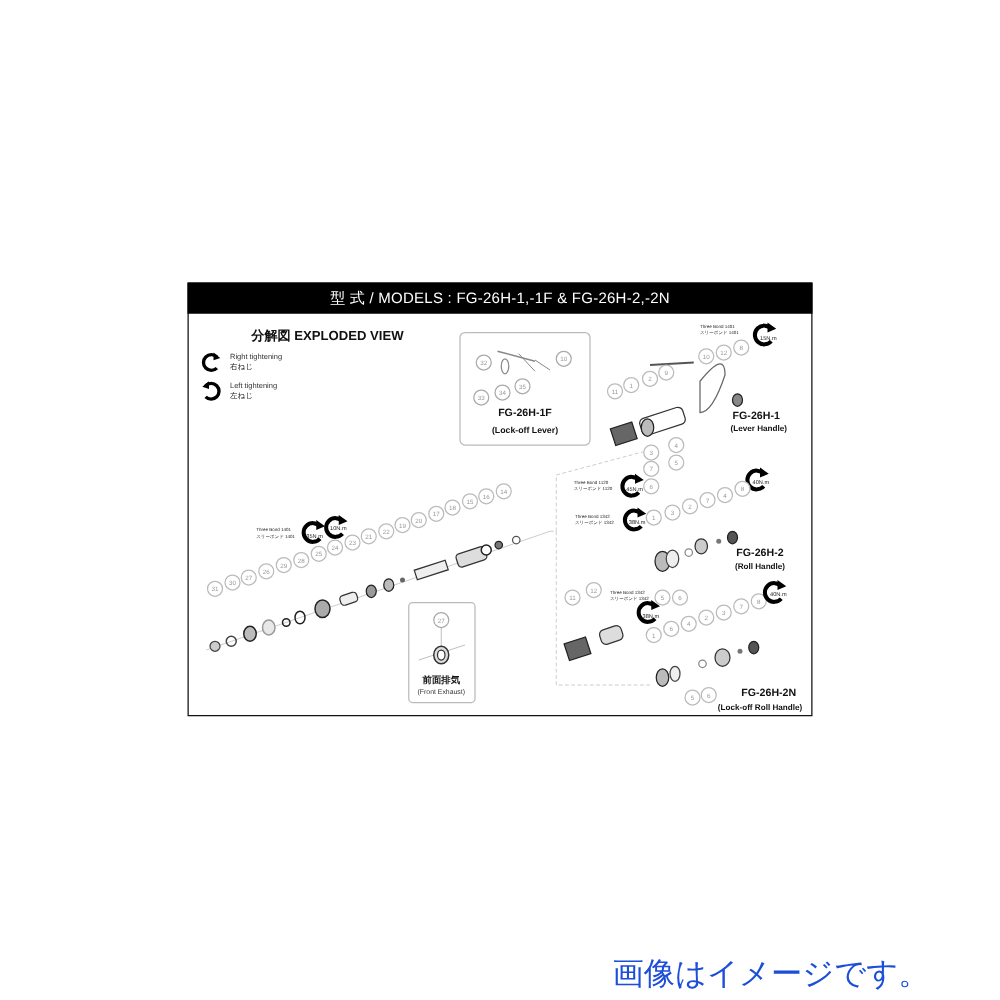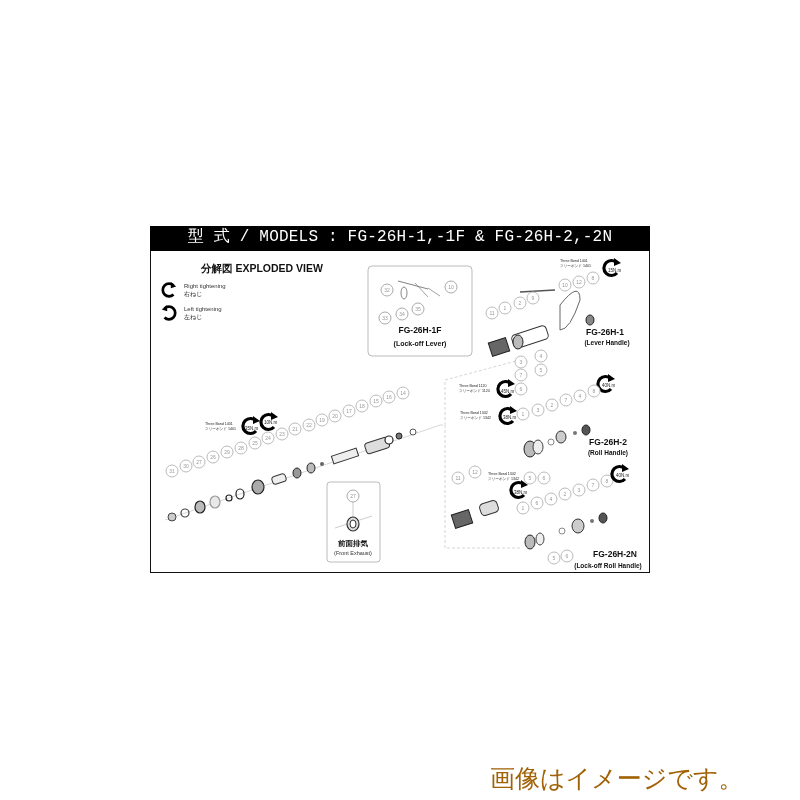--- a/index.html
+++ b/index.html
@@ -1,20 +1,20 @@
 <!DOCTYPE html>
 <html><head>
   <meta charset="utf-8">
   <style>
     html, body { margin: 0; padding: 0; }
     body { width: 800px; height: 800px; background: #ffffff; position: relative; overflow: hidden; font-family: "Liberation Sans", "DejaVu Sans", sans-serif; }
     #frame { position: absolute; left: 150px; top: 226px; width: 500px; height: 347px; border: 1px solid #111; box-sizing: border-box; background: #fff; }
-    #titlebar { position: absolute; left: 150px; top: 226px; width: 500px; height: 25px; background: #000; color: #fff; font-size: 16px; display: flex; justify-content: center; letter-spacing: 0.2px; font-family: Liberation Mono, monospace; }
+    #titlebar { position: absolute; left: 150px; top: 226px; width: 500px; height: 25px; background: #000; color: #fff; font-size: 12px; display: flex; align-items: center; justify-content: center; letter-spacing: 0.2px; }
     #diagram-svg { position: absolute; left: 150px; top: 251px; width: 500px; height: 322px; }
-    #caption { position: absolute; left: 490px; top: 762px; width: 300px; font-size: 25px; color: #a16207; font-family: "DejaVu Sans", sans-serif; letter-spacing: 0px; }
+    #caption { position: absolute; left: 490px; top: 762px; width: 300px; font-size: 25px; color: #1d4ed8; font-family: "DejaVu Sans", sans-serif; letter-spacing: 0px; }
     .sect-title { position: absolute; left: 157px; top: 262px; font-size: 10.5px; font-weight: bold; color: #111; margin-left: 44px; }
     .legend-row { position: absolute; left: 160px; display: flex; align-items: center; gap: 6px; }
     .legend-icon { width: 18px; height: 18px; }
     .legend-text { font-size: 6px; color: #333; line-height: 8px; }
     .legend-text .jp { font-size: 6px; color: #111; }
   </style>
 </head>
 <body>
 
 <div id="frame"></div>

